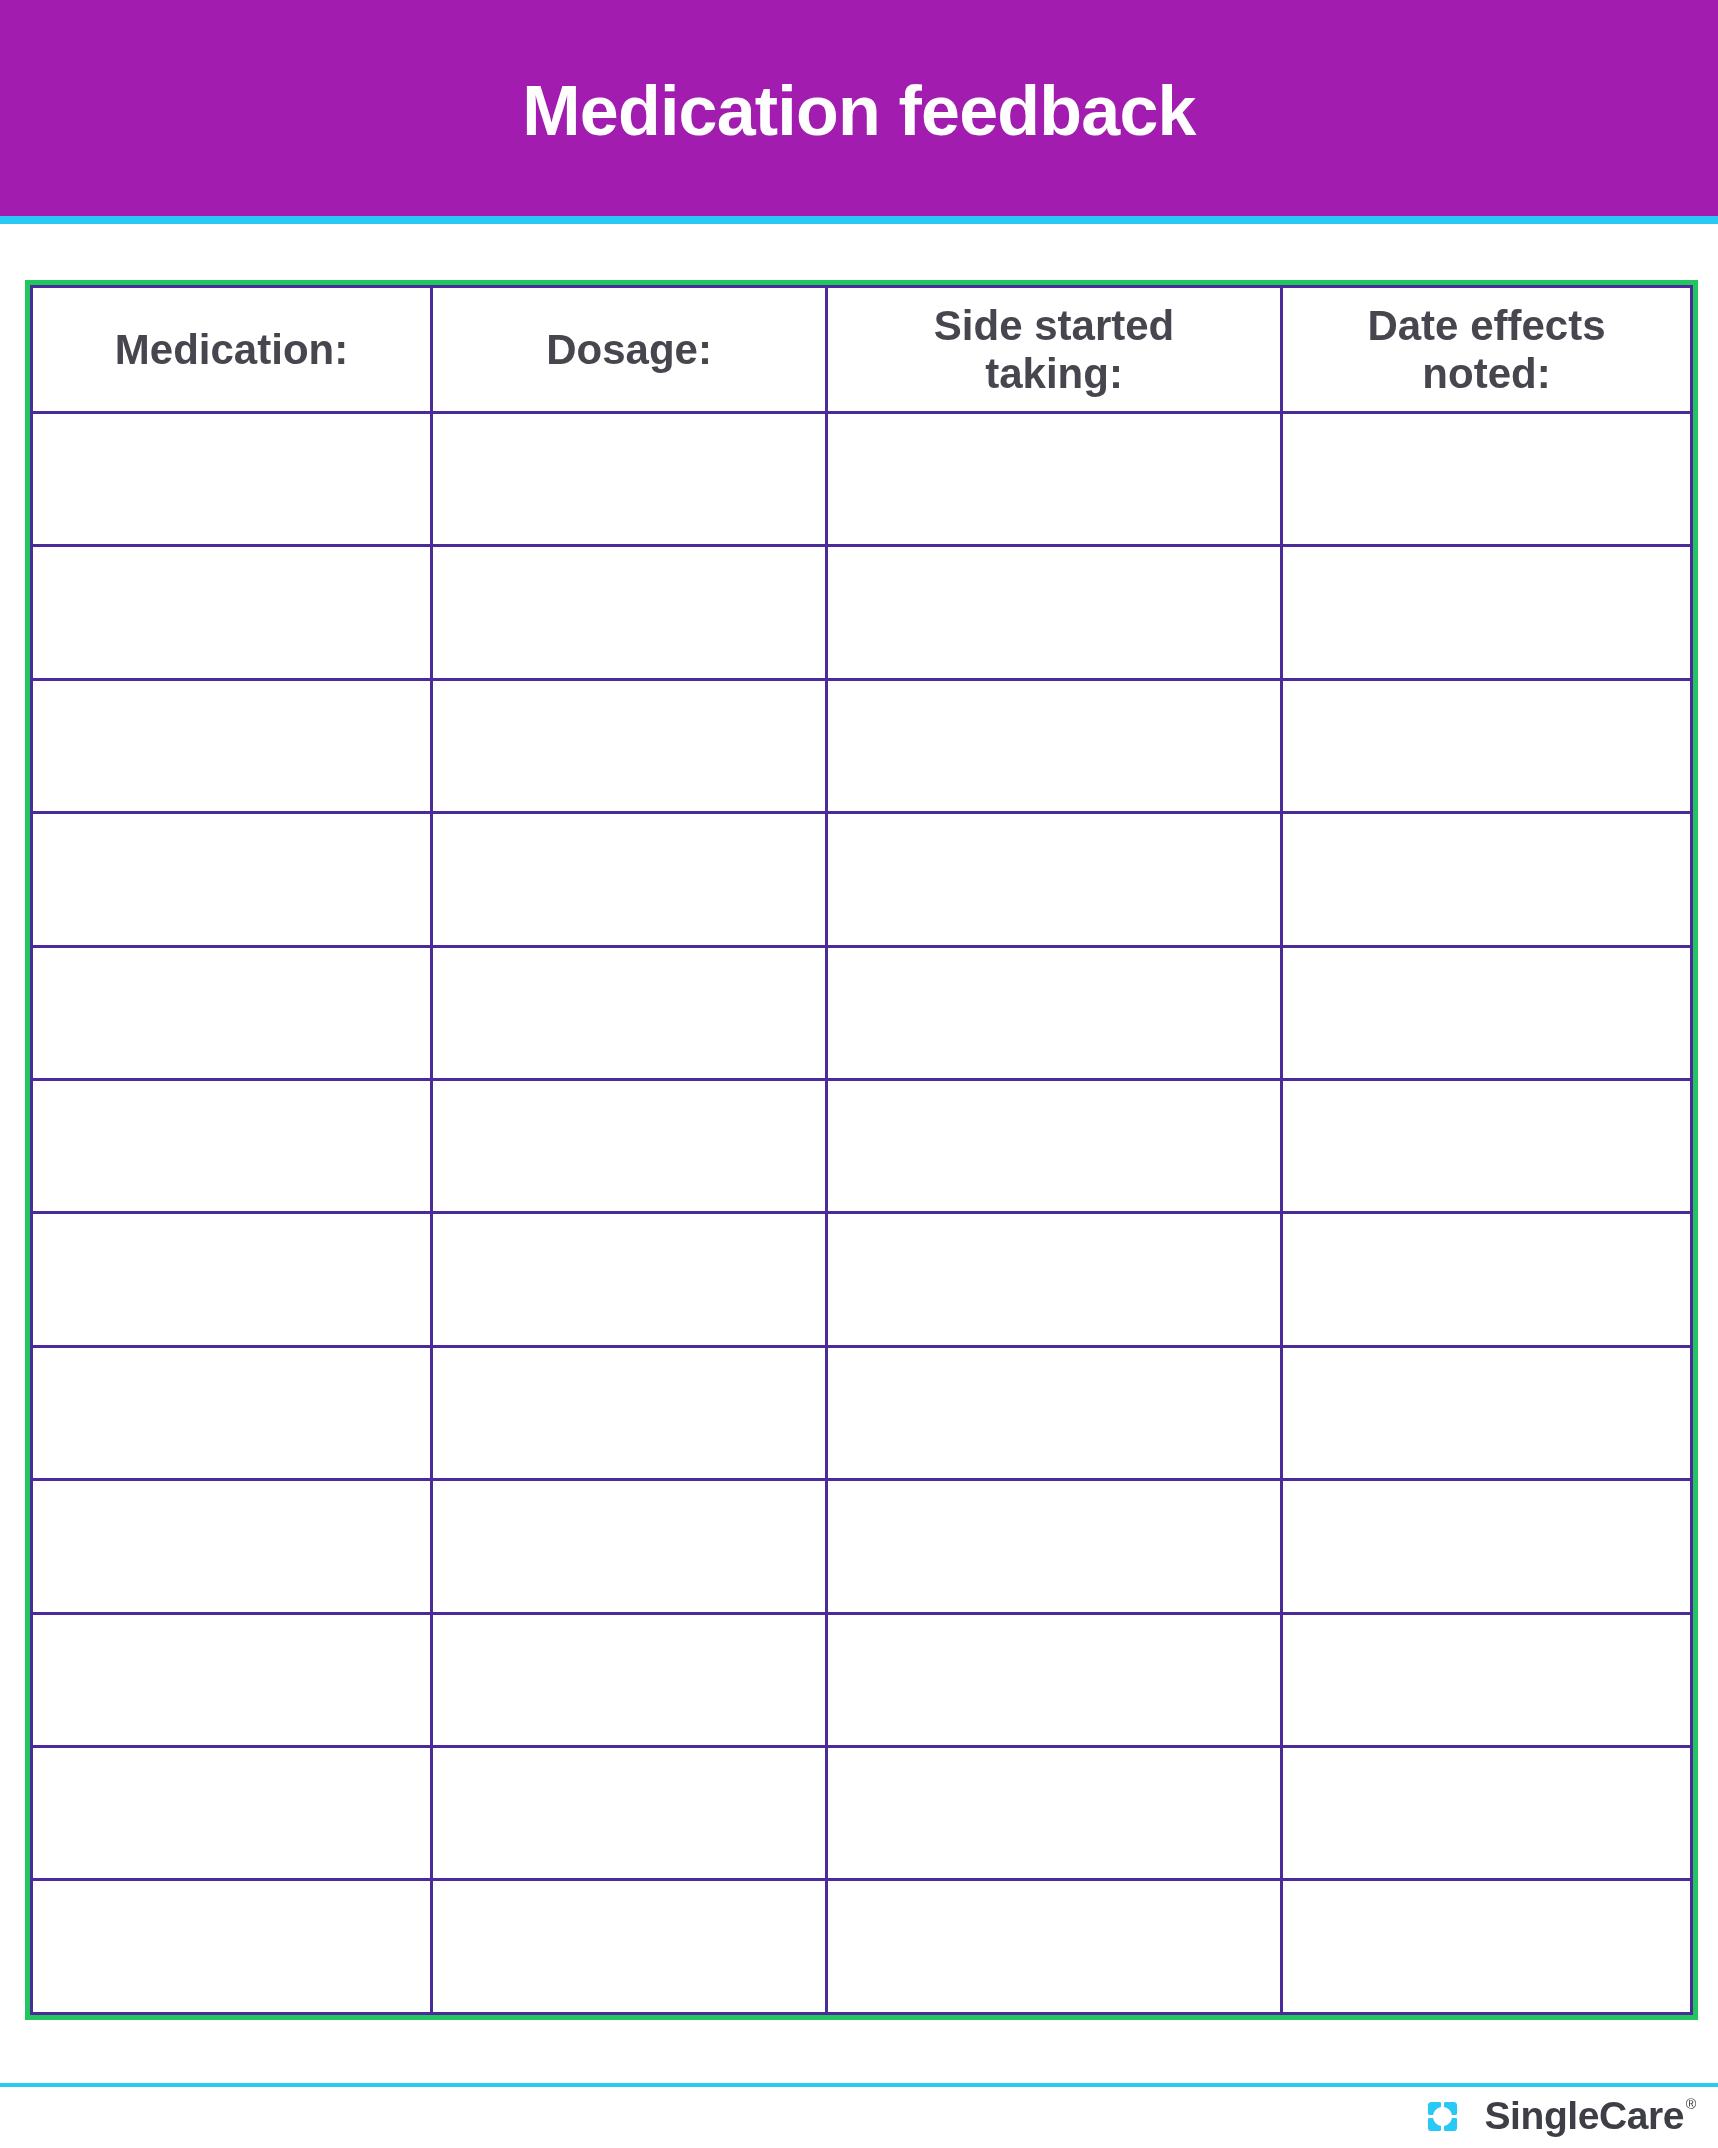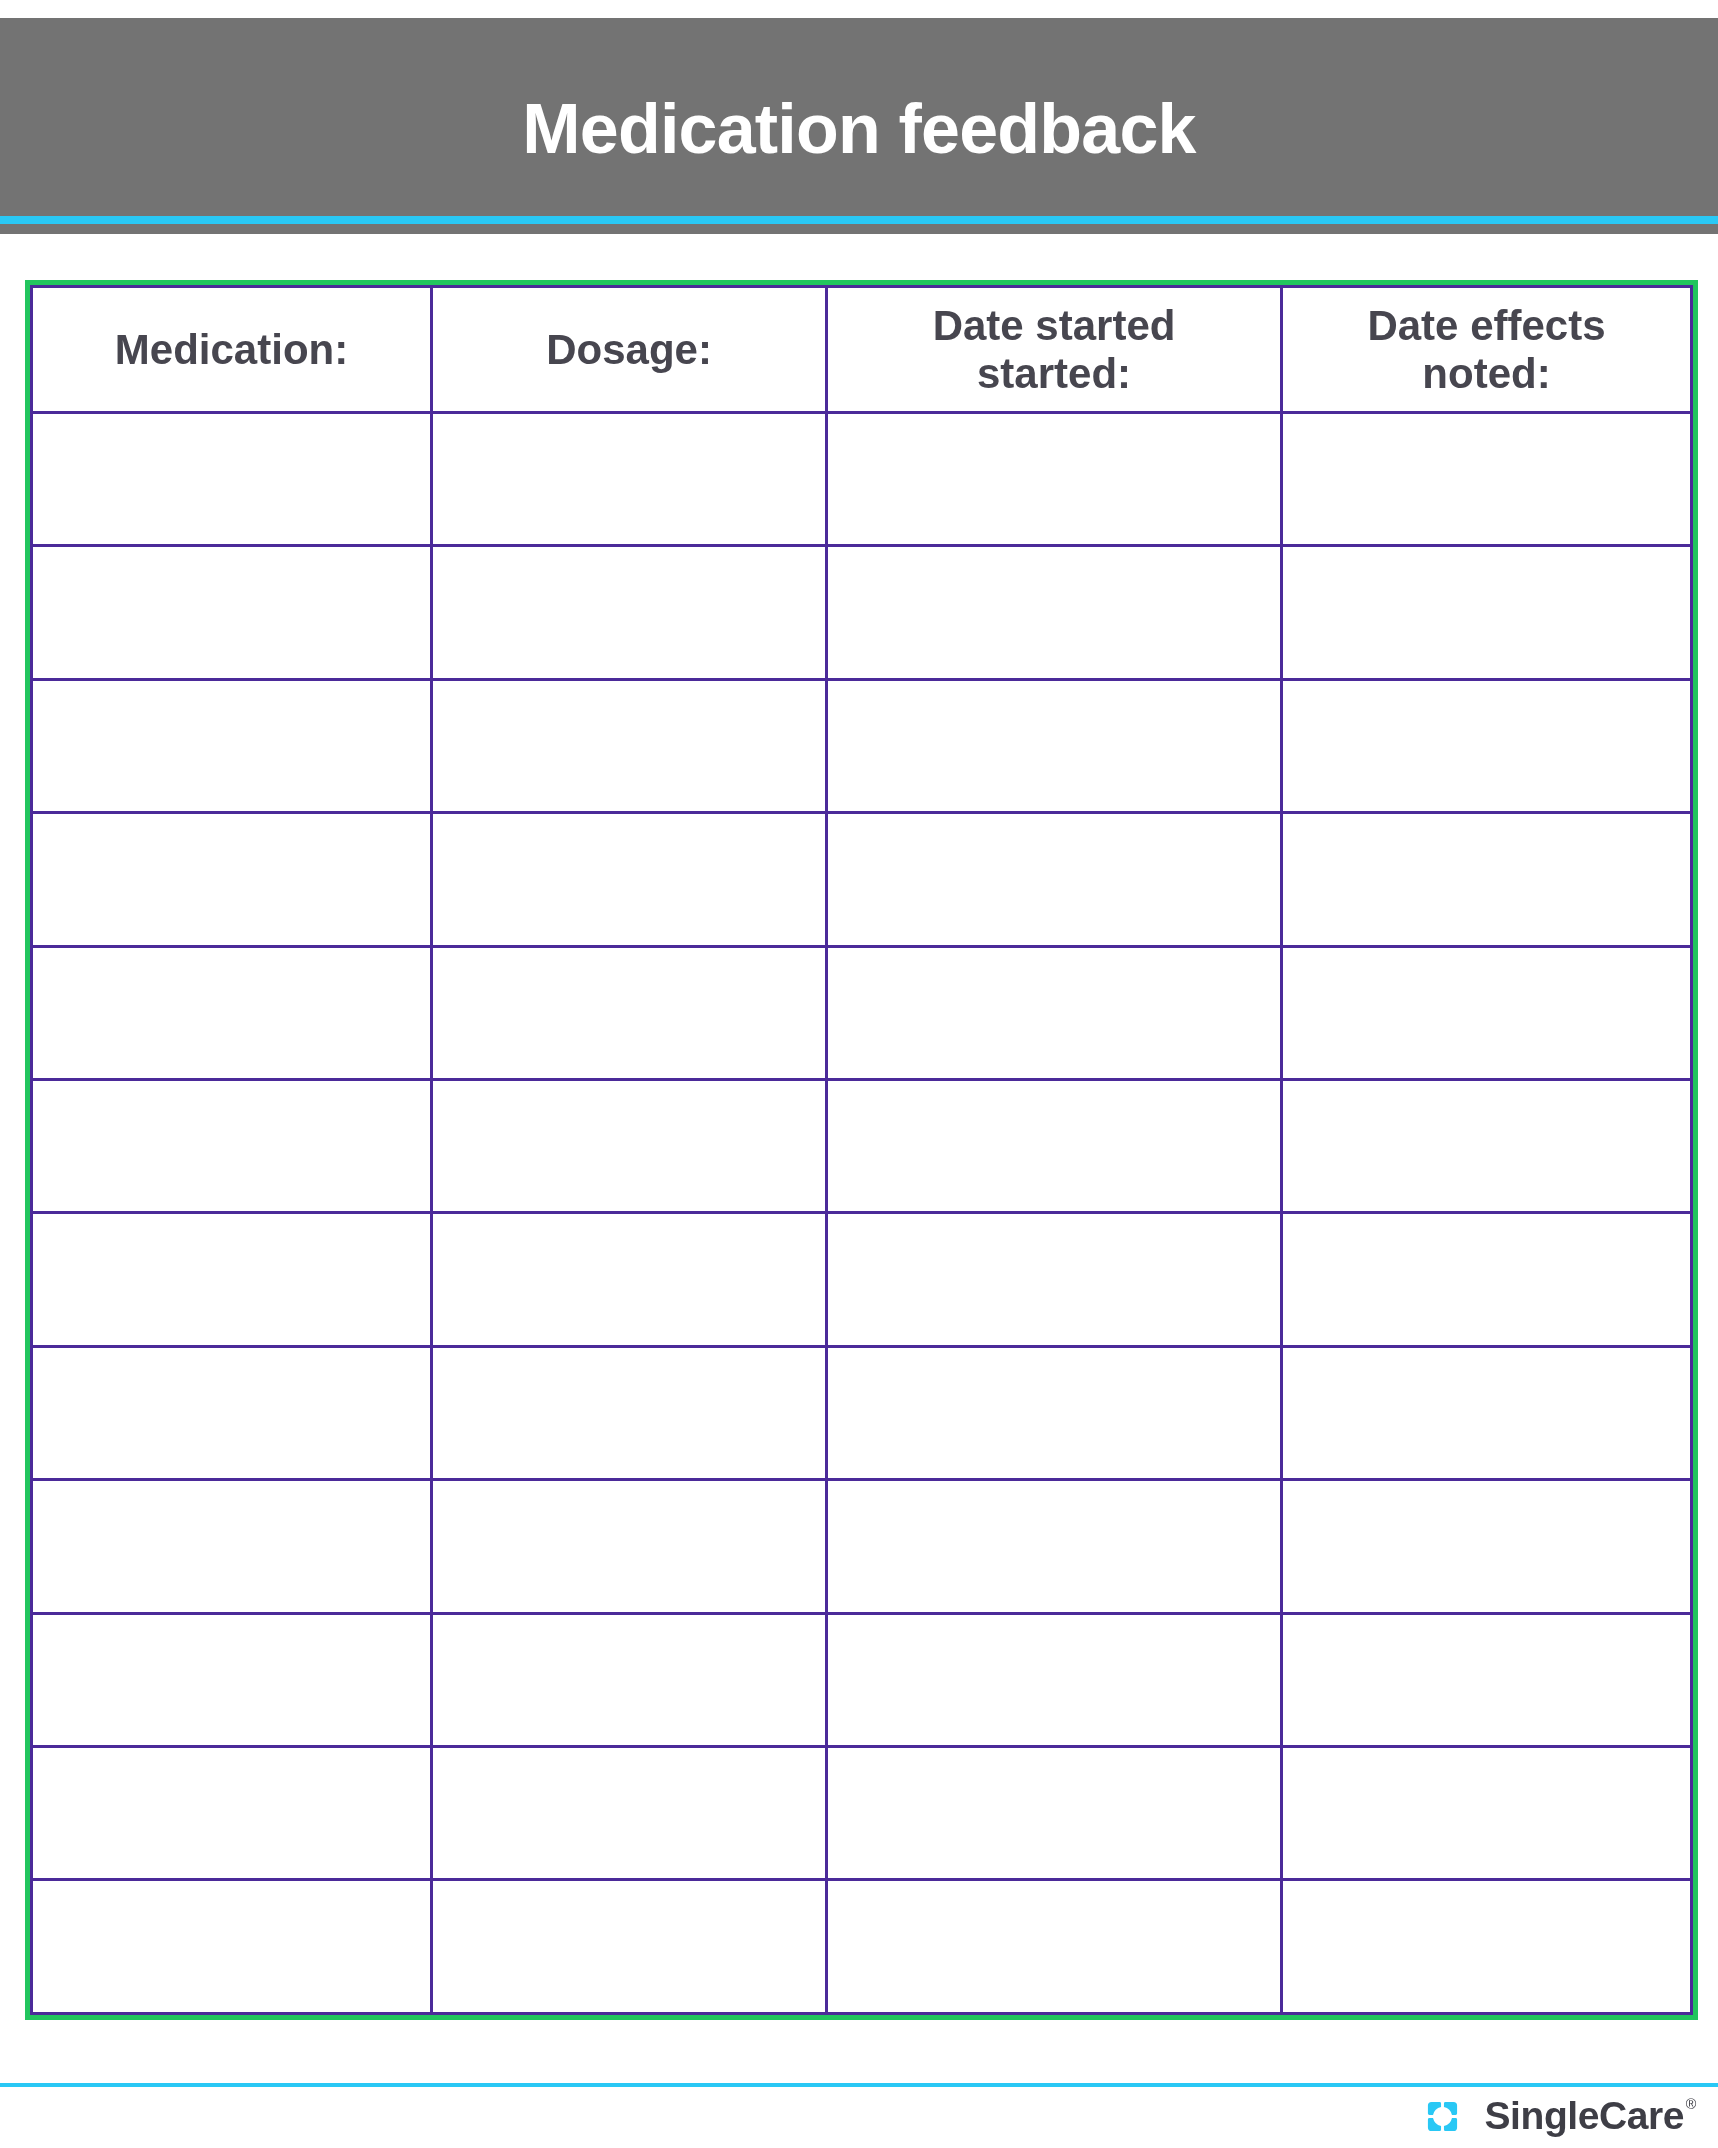--- a/index.html
+++ b/index.html
@@ -8,23 +8,23 @@
     position: relative;
     width: 1718px;
     height: 2148px;
     font-family: "Liberation Sans", "DejaVu Sans", sans-serif;
     overflow: hidden;
   }
 
   
   .header-band {
     position: absolute;
-    left: 0; top: 18px;
+    left: 0; top: 0;
     width: 1718px; height: 216px;
-    background: #737373;
+    background: #a21caf;
     display: flex;
     align-items: center;
     justify-content: center;
   }
   .page-title {
     color: #ffffff;
     font-size: 70px;
     font-weight: 700;
     letter-spacing: -0.8px;
     padding-top: 5px;
@@ -112,21 +112,21 @@
     <colgroup>
       <col class="col-1">
         <col class="col-2">
         <col class="col-3">
         <col class="col-4">
     </colgroup>
     <thead>
       <tr>
         <th>Medication:</th>
         <th>Dosage:</th>
-        <th>Date started started:</th>
+        <th>Side started taking:</th>
         <th>Date effects noted:</th>
       </tr>
     </thead>
     <tbody>
         <tr>
           <td></td>
           <td></td>
           <td></td>
           <td></td>
         </tr>

